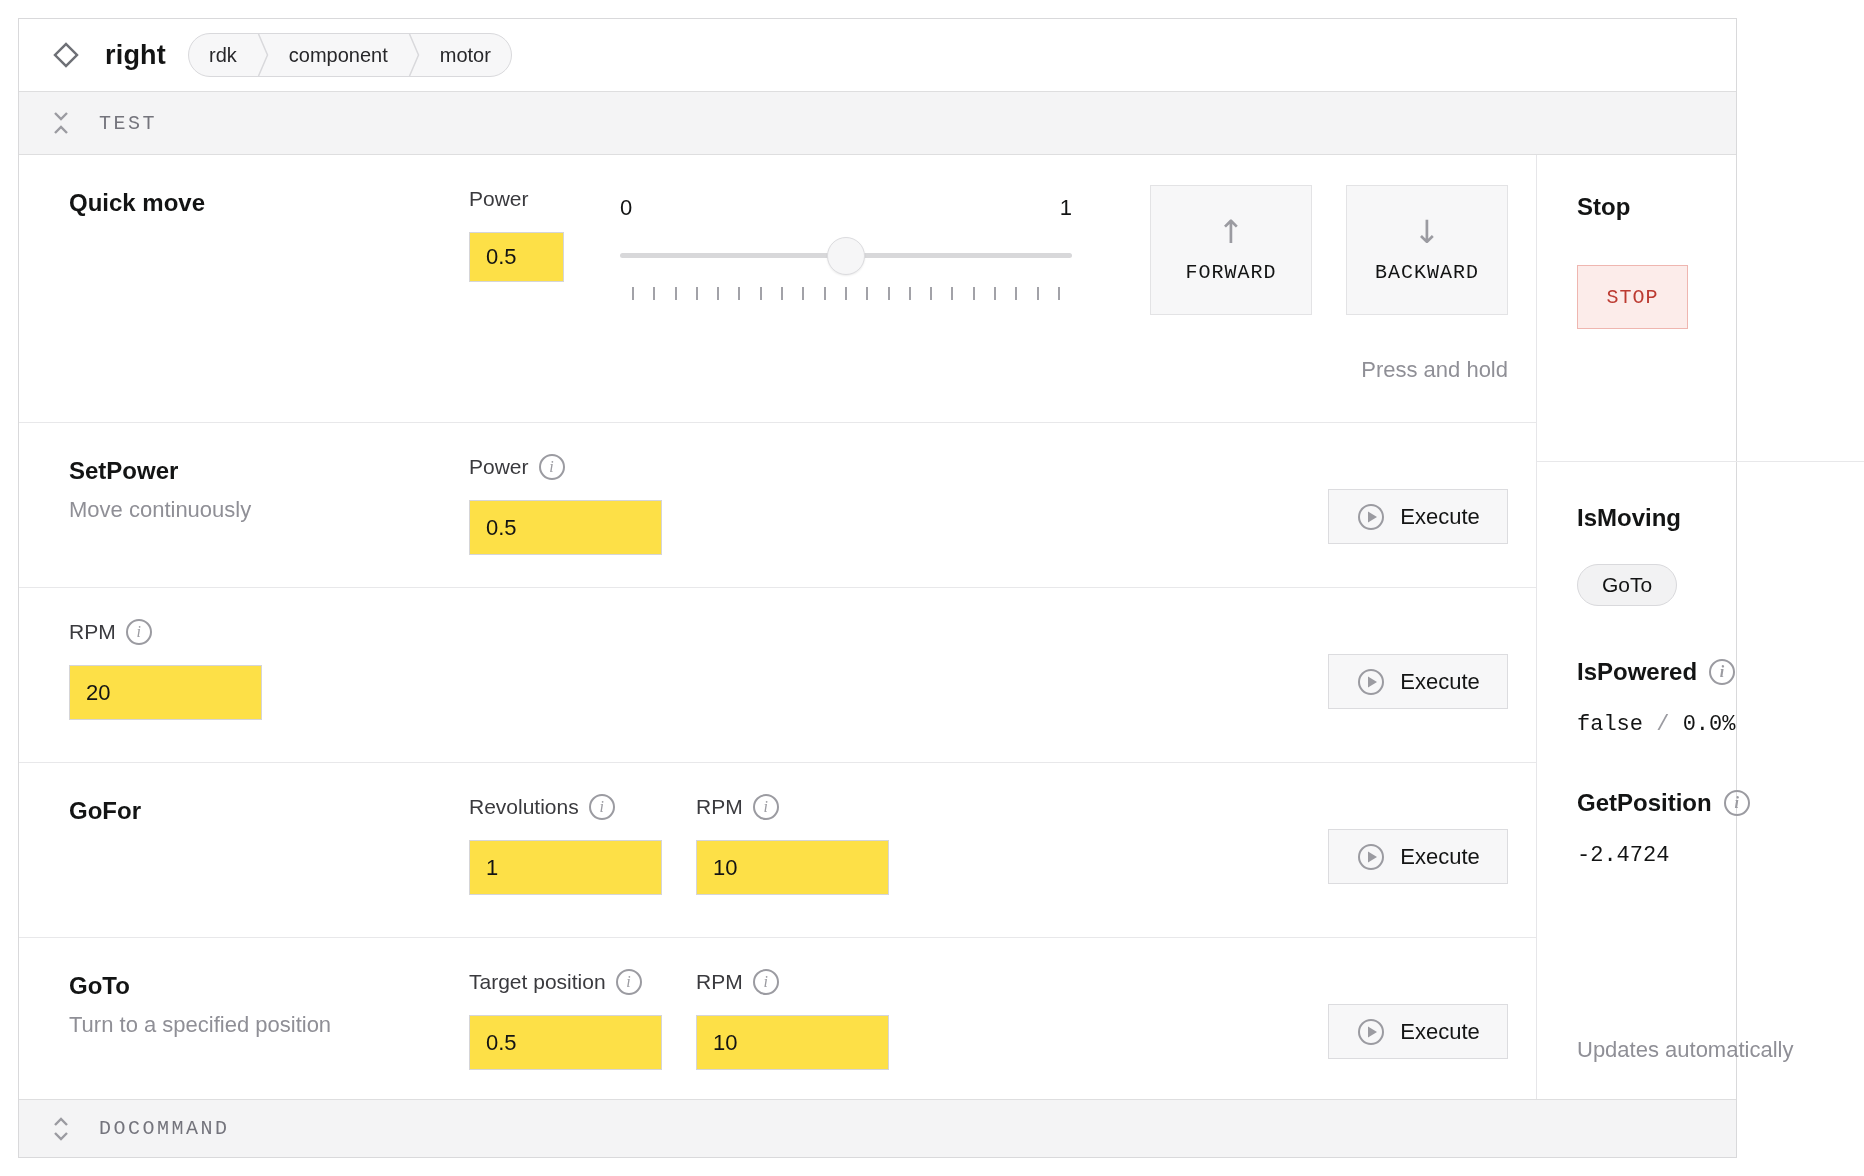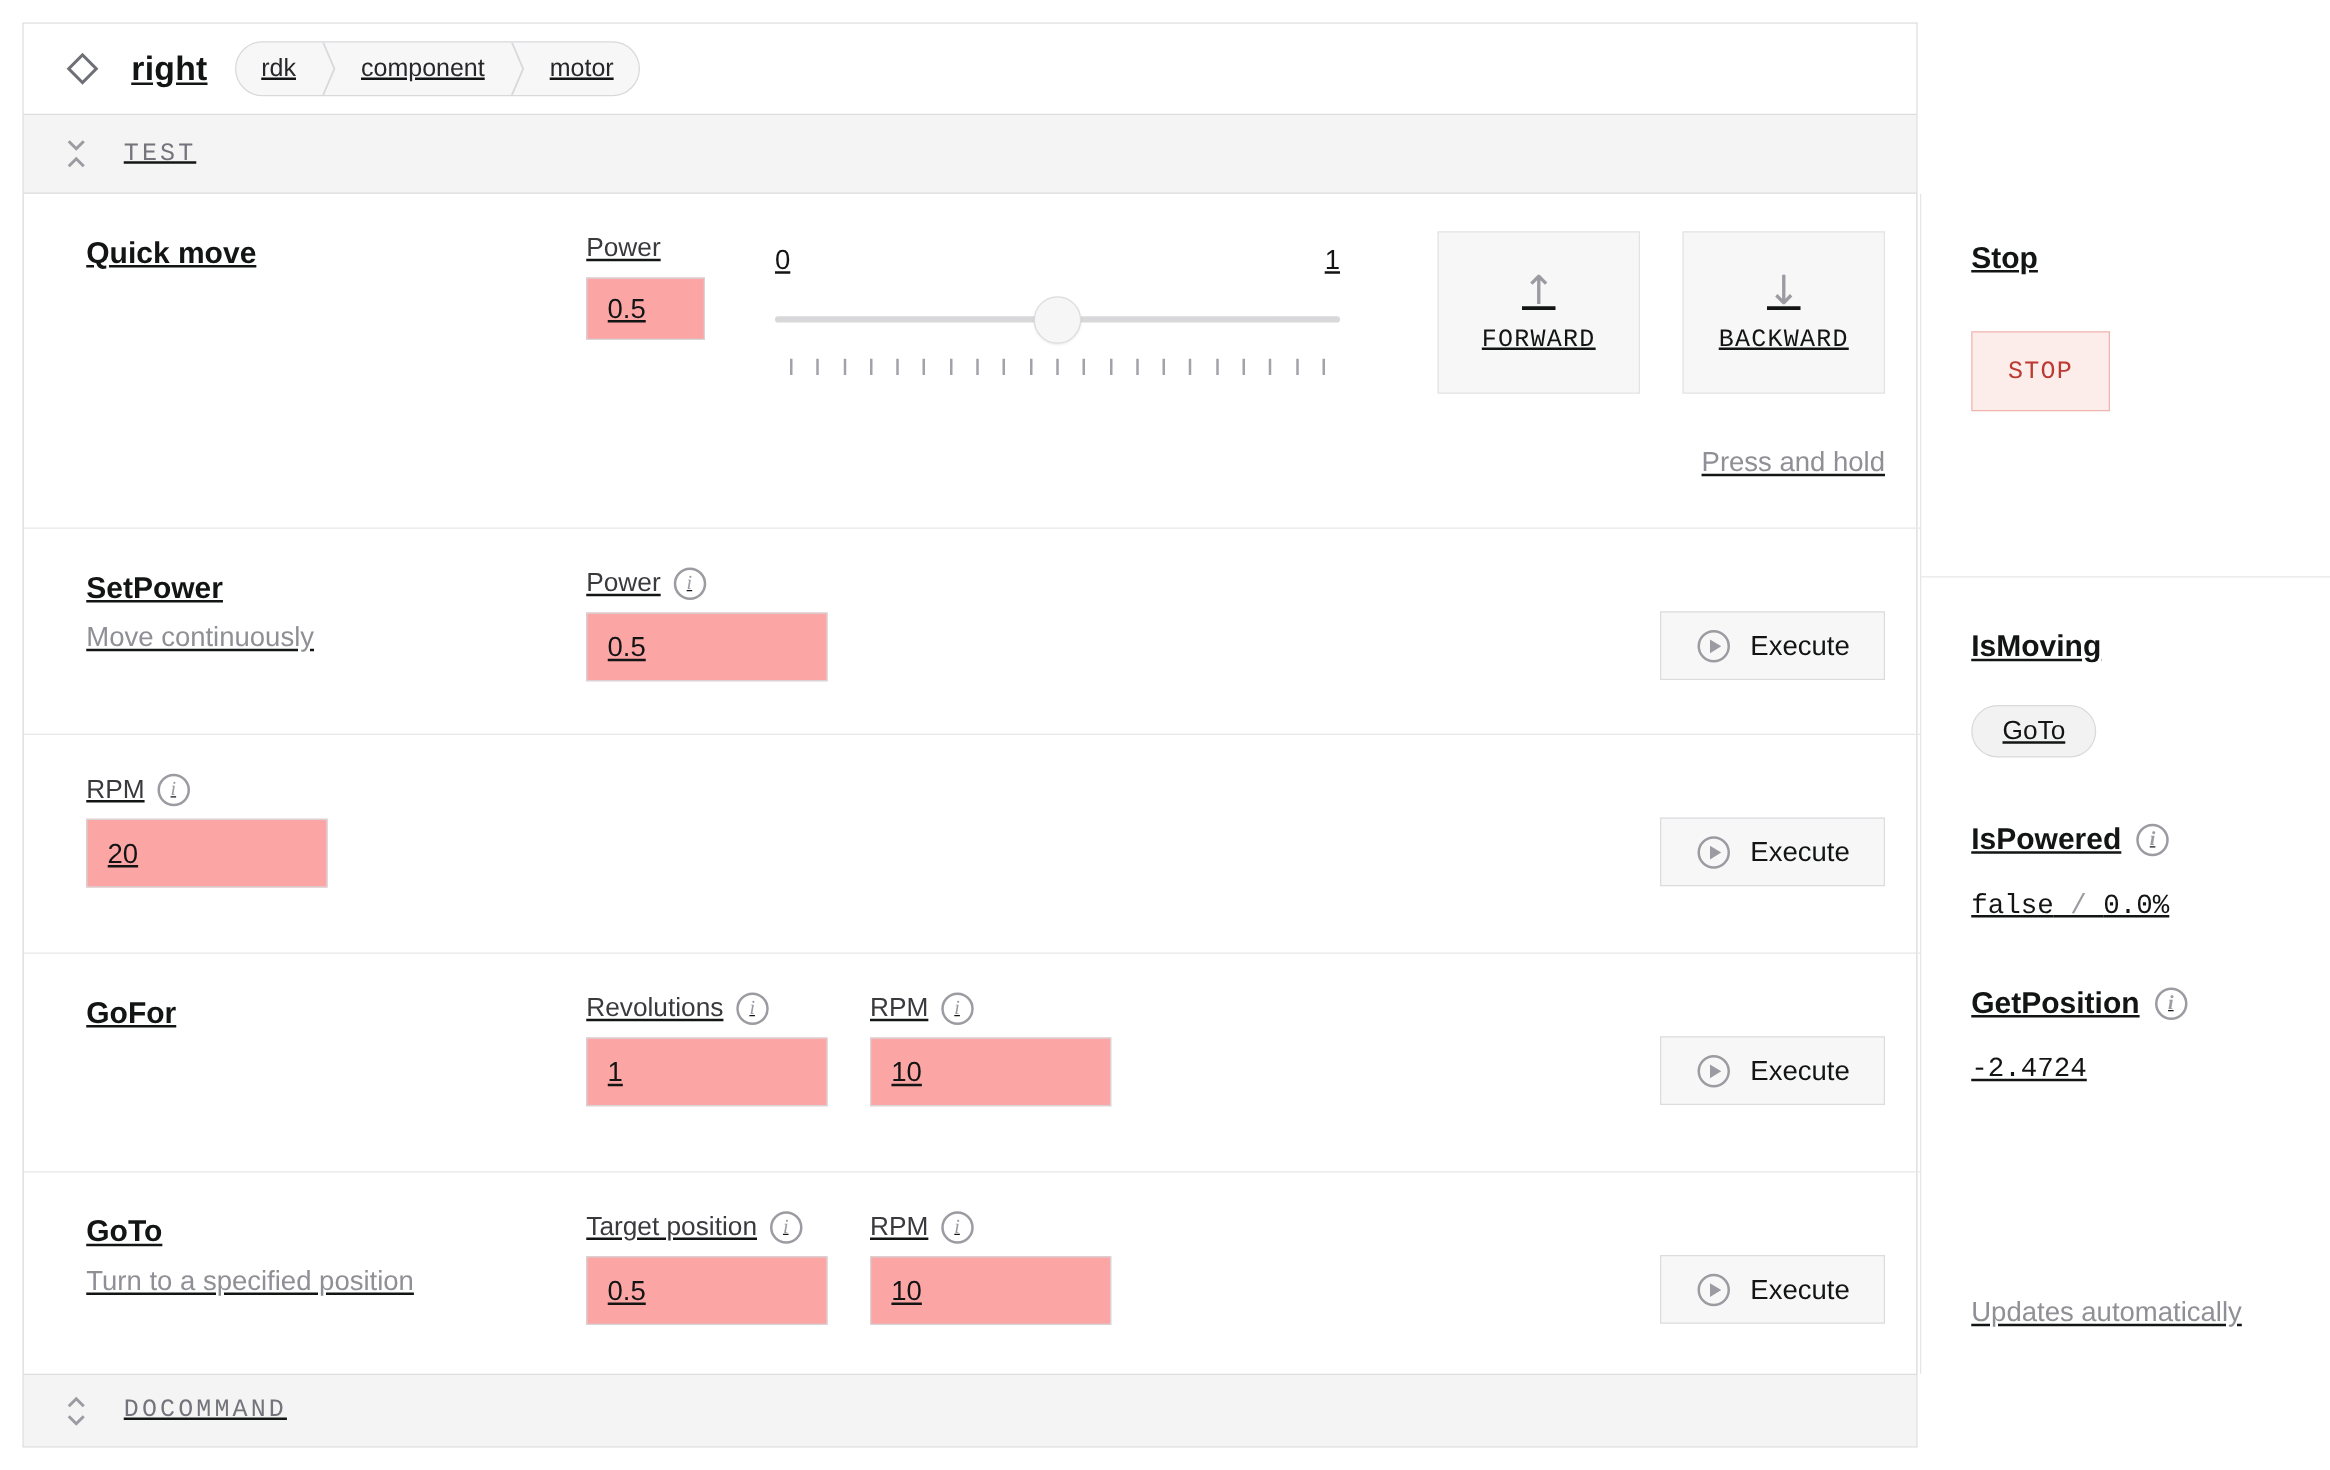--- a/index.html
+++ b/index.html
@@ -1,21 +1,21 @@
 <!DOCTYPE html>
 <html><head>
 <meta charset="utf-8">
 <style>
   * { box-sizing: border-box; margin: 0; padding: 0; }
   html, body { width: 1864px; height: 1176px; background: #ffffff; overflow: hidden;
     font-family: "Liberation Sans", sans-serif; color: #131414; }
   .mono { font-family: "Liberation Mono", "DejaVu Sans Mono", monospace; }
 
-  .panel { position: absolute; left: 18px; top: 18px; width: 1516px; height: 1140px;
-    border: 1px solid #d9d9db; display: flex; flex-direction: column; background: #fff; text-decoration: underline; }
+  .panel { position: absolute; left: 18px; top: 18px; width: 1719px; height: 1140px;
+    border: 1px solid #d9d9db; display: flex; flex-direction: column; background: #fff; }
 
   
   .hdr { height: 72px; display: flex; align-items: center; padding: 0 30px; gap: 22px;
     background: #fff; flex: 0 0 auto; }
   .hdr-title { font-size: 27px; font-weight: 700; letter-spacing: .2px; }
   .crumbs { display: inline-flex; align-items: center; height: 44px; border: 1px solid #d9d9dc;
     border-radius: 22px; background: #f7f7f8; overflow: hidden; }
   .crumb { padding: 0 20px; font-size: 20px; color: #27272a; white-space: nowrap; }
   .crumb-sep { display: block; height: 44px; }
 
@@ -38,21 +38,21 @@
   .row-goto { flex: 1 1 auto; }
 
   .row-head { width: 400px; flex: 0 0 auto; padding-top: 4px; }
   .row-title { font-size: 24px; font-weight: 700; }
   .row-desc { font-size: 22px; color: #8f8f96; margin-top: 10px; line-height: 30px; max-width: 330px; }
 
   .form { flex: 1 1 auto; display: flex; gap: 34px; }
   .field { display: flex; flex-direction: column; }
   .field-label { font-size: 21px; color: #3a3a3e; display: flex; align-items: center; gap: 10px;
     height: 28px; }
-  .tinput { margin-top: 9px; height: 55px; width: 193px; border: 1px solid #d5d5d8; background: #fca5a5;
+  .tinput { margin-top: 19px; height: 55px; width: 193px; border: 1px solid #d5d5d8; background: #fde047;
     font-size: 22px; font-family: "Liberation Sans", sans-serif; color: #131414; padding: 16px 16px;
     outline: none; }
   .tinput.small { width: 95px; height: 50px; }
 
   .info { width: 26px; height: 26px; border: 2px solid #9b9ba1; border-radius: 50%; color: #9b9ba1;
     font-size: 16px; display: inline-flex; align-items: center; justify-content: center;
     font-family: "Liberation Serif", serif; font-style: italic; flex: 0 0 auto; }
 
   
   .slider-wrap { width: 452px; margin-left: 22px; padding-top: 2px; }

